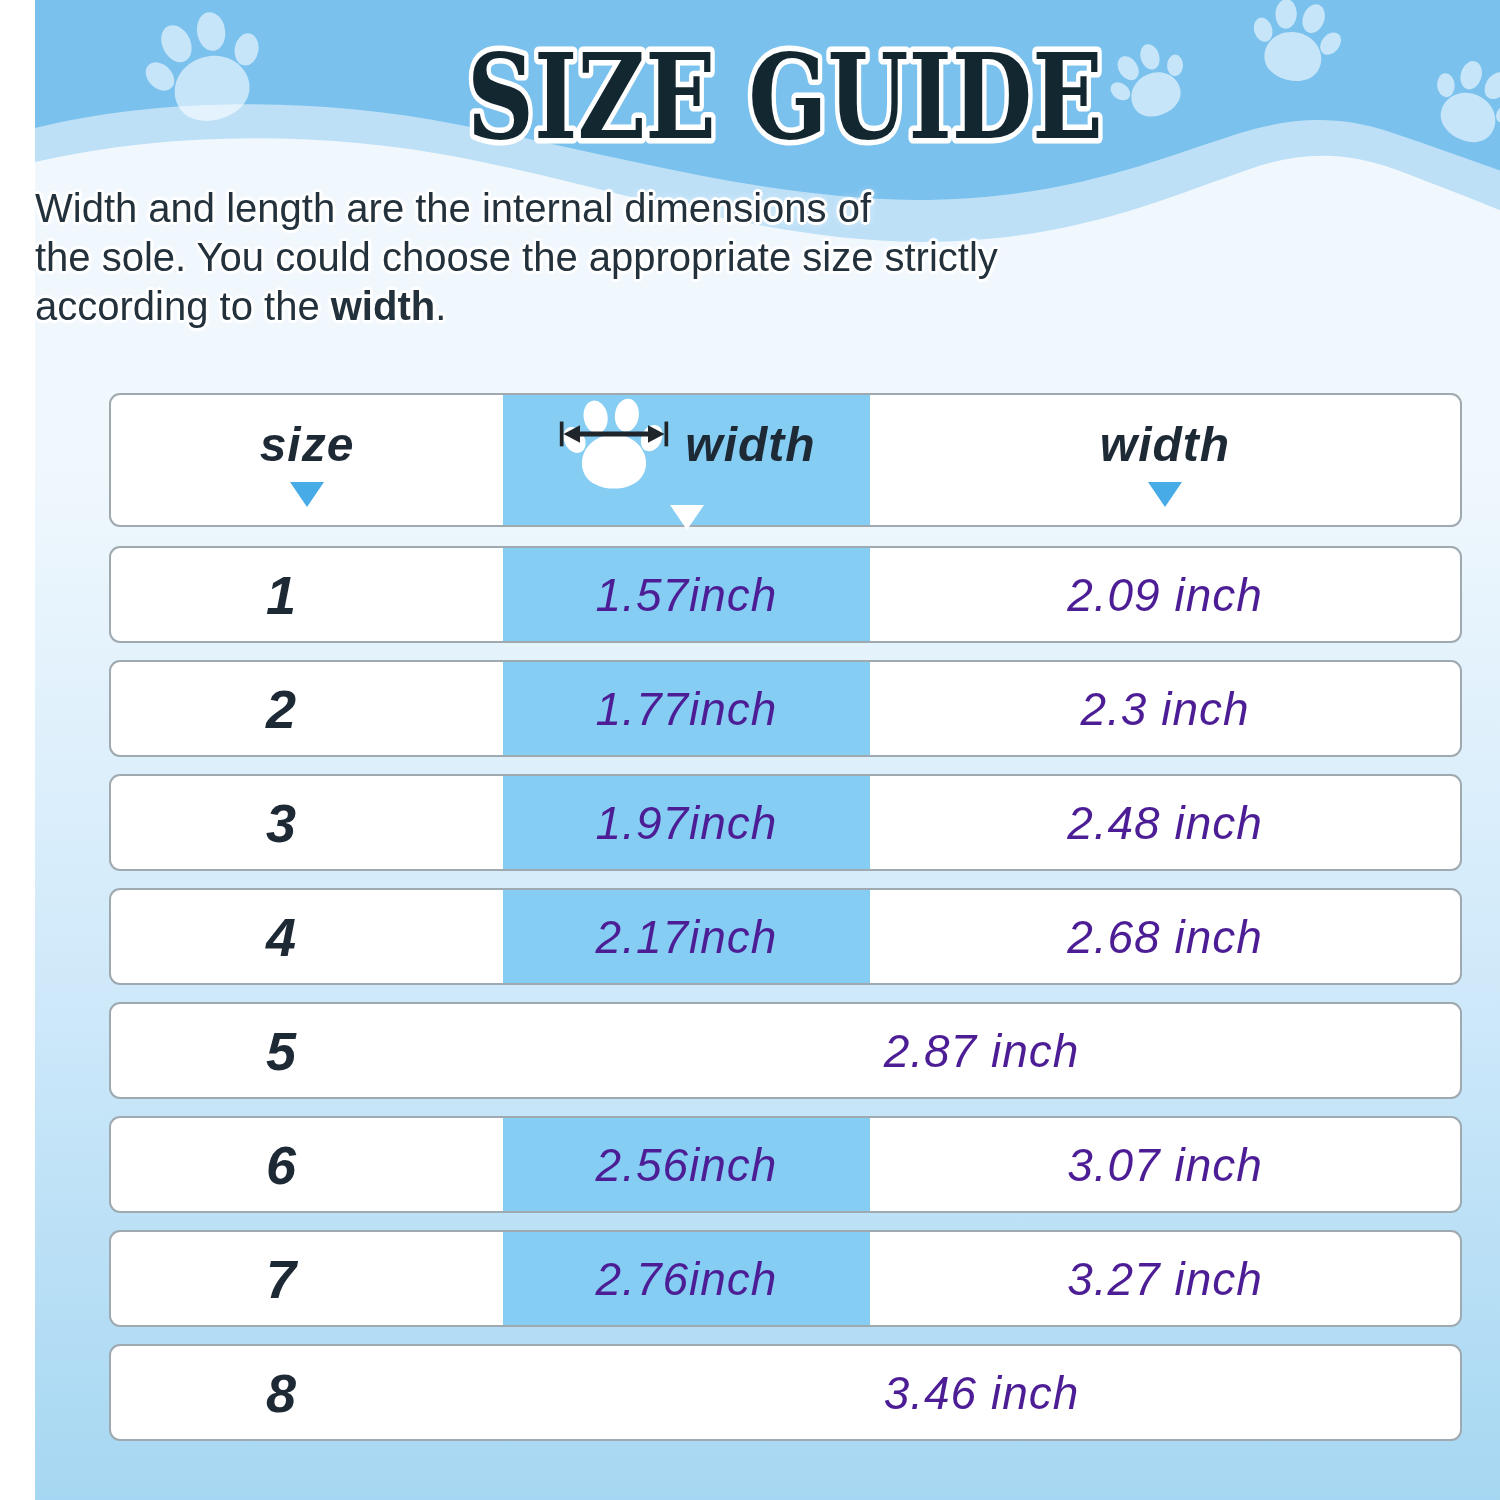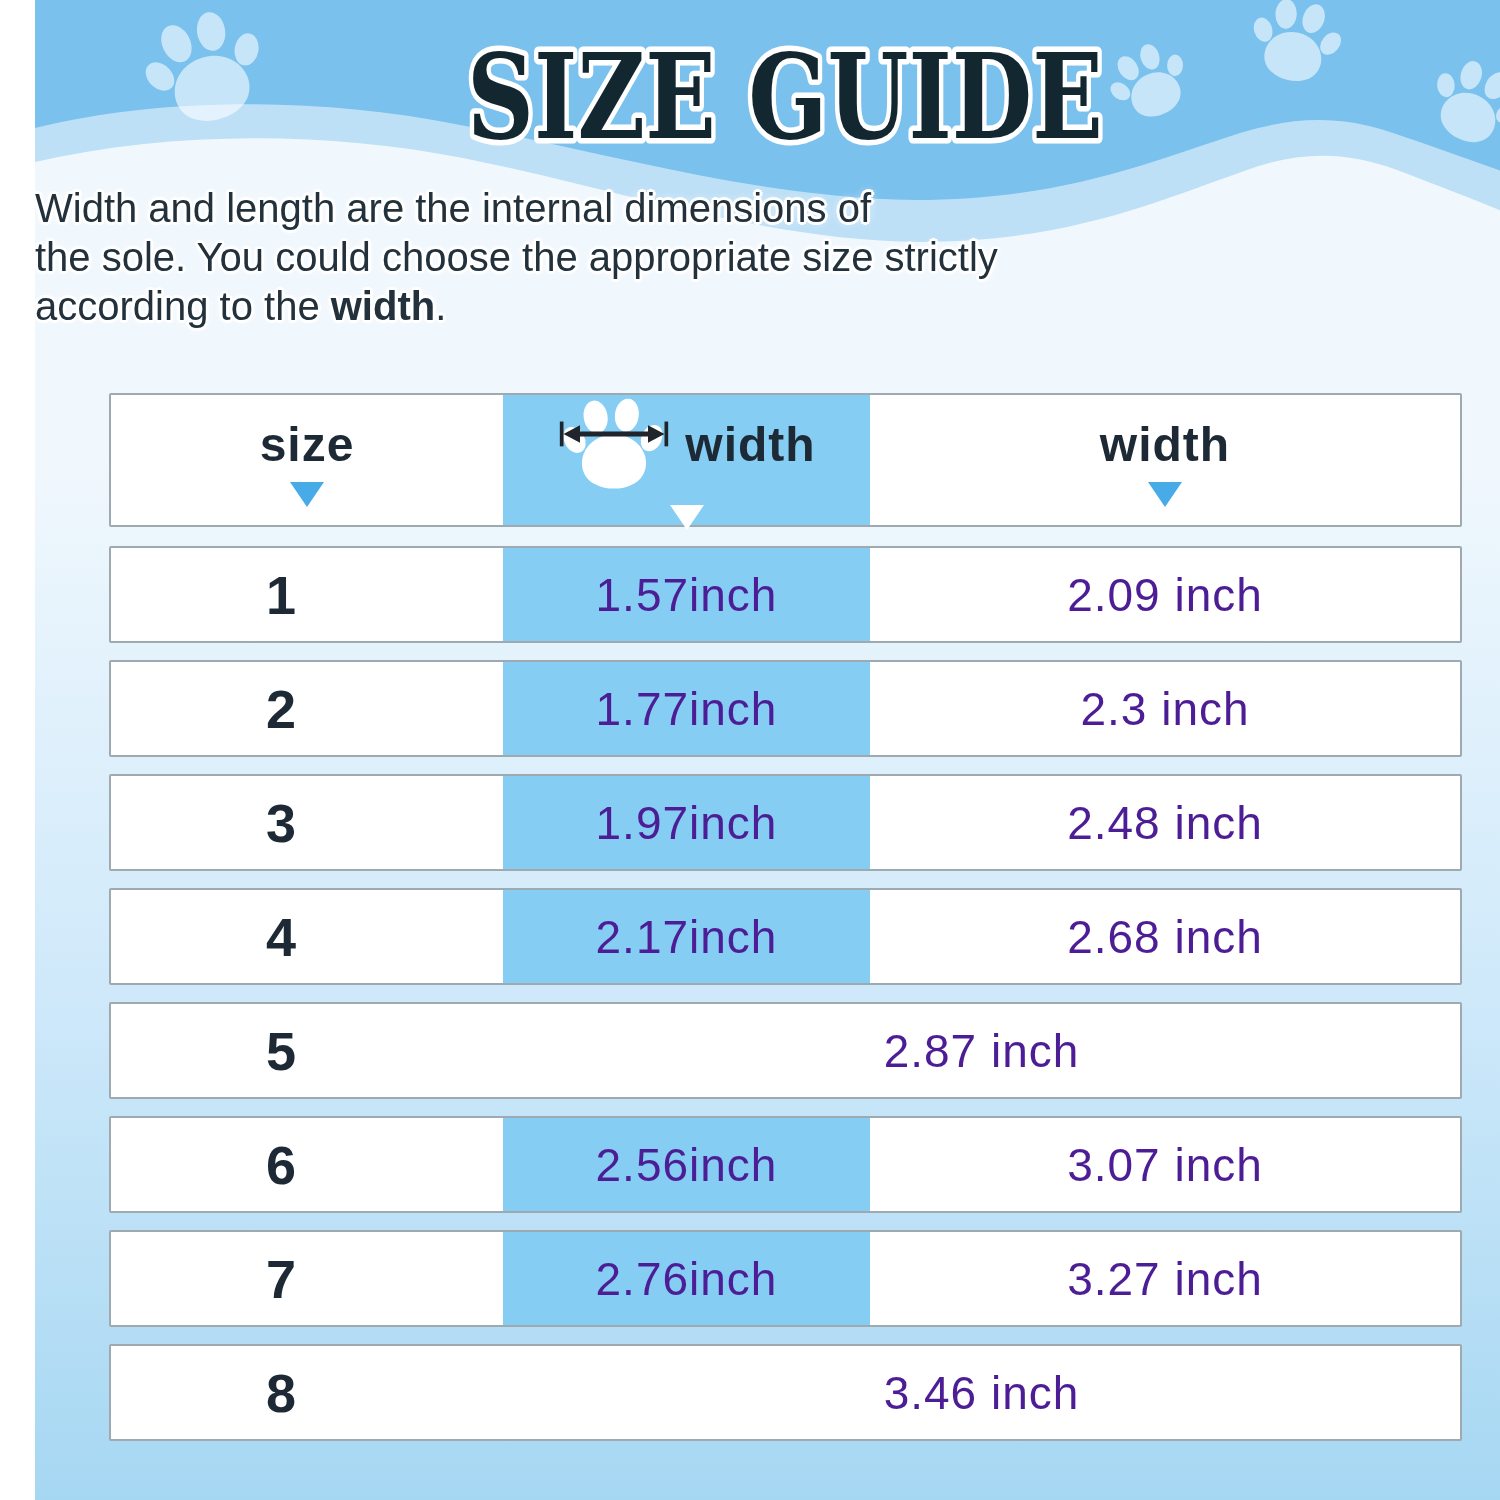--- a/index.html
+++ b/index.html
@@ -13,21 +13,21 @@
   .desc{
     position:absolute;left:0;top:184px;width:1500px;z-index:3;
     text-align:left;font-size:40px;line-height:49px;color:#22313b;
     text-shadow:-2px -2px 0 #fff,2px -2px 0 #fff,-2px 2px 0 #fff,2px 2px 0 #fff,
                 -3px 0 0 #fff,3px 0 0 #fff,0 -3px 0 #fff,0 3px 0 #fff,0 0 10px rgba(255,255,255,.95);
   }
   .desc .b{font-weight:bold;}
   .tablewrap{position:absolute;left:74px;top:393px;width:1353px;z-index:2;}
   .card{
     box-sizing:border-box;width:1353px;background:#ffffff;
-    border:2px solid #9fa9b0;border-radius:2px;display:flex;align-items:stretch;
+    border:2px solid #9fa9b0;border-radius:11px;display:flex;align-items:stretch;font-style:italic;
   }
   .header-card{height:134px;}
   .row-card{height:97px;margin-top:17px;}
   .row-card.first{margin-top:19px;}
   .cell{display:flex;align-items:center;justify-content:center;}
   .c-size{width:392px;flex:0 0 392px;}
   .c-width{width:367px;flex:0 0 367px;background:#85cdf2;}
   .c-length{flex:1 1 auto;justify-content:center;}
   .hcell{flex-direction:column;justify-content:center;padding-top:4px;}
   .hlabel{font-size:48px;font-weight:bold;color:#1d2935;letter-spacing:1px;}

